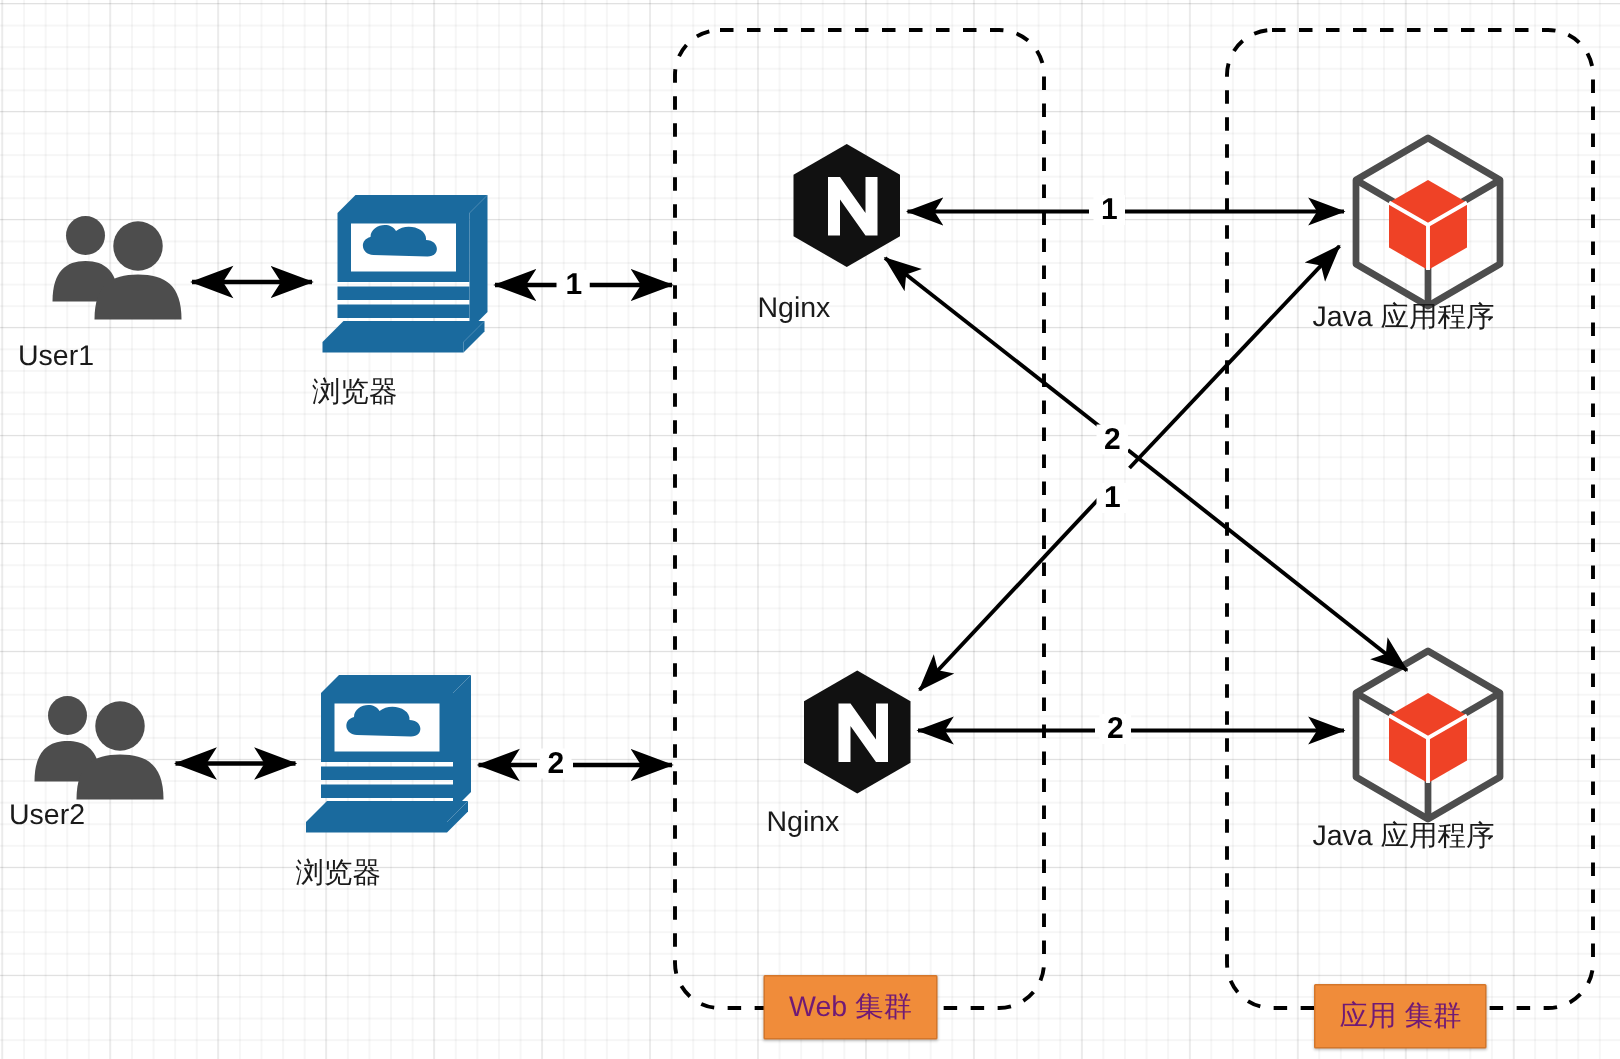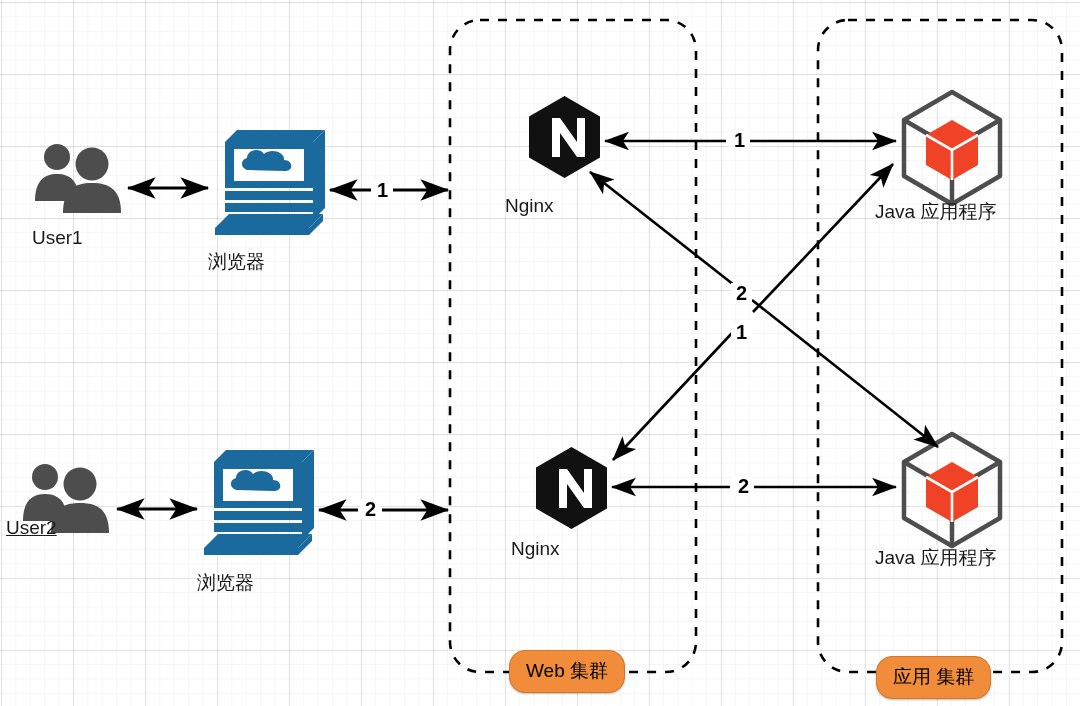--- a/index.html
+++ b/index.html
@@ -51,22 +51,22 @@
     background: #ffffff;
     padding: 0 5px;
     line-height: 1;
     white-space: nowrap;
     font-family: "Liberation Sans", "DejaVu Sans", sans-serif;
   }
   .cluster-tag {
     position: absolute;
     background: #f08c3a;
     border: 1px solid #d4762a;
-    border-radius: 16px;
-    color: #000000;
+    border-radius: 1px;
+    color: #701a75;
     font-size: 19px;
     padding: 7px 16px 8px 16px;
     white-space: nowrap;
     box-shadow: 0 1px 2px rgba(0,0,0,0.25);
     font-family: "Liberation Sans", "DejaVu Sans", sans-serif;
   }
 </style>
 </head>
 <body>
 
@@ -179,25 +179,25 @@
     <line x1="730" y1="487" x2="612" y2="487" stroke="#000" stroke-width="2.6" marker-end="url(#ah)"></line>
     <line x1="753" y1="487" x2="896" y2="487" stroke="#000" stroke-width="2.6" marker-end="url(#ah)"></line>
 
     <line x1="734" y1="285" x2="590" y2="172" stroke="#000" stroke-width="2.6" marker-end="url(#ah)"></line>
     <line x1="752" y1="300" x2="938" y2="447" stroke="#000" stroke-width="2.6" marker-end="url(#ah)"></line>
 
     <line x1="733" y1="332" x2="613" y2="460" stroke="#000" stroke-width="2.6" marker-end="url(#ah)"></line>
     <line x1="753" y1="312" x2="893" y2="164" stroke="#000" stroke-width="2.6" marker-end="url(#ah)"></line>
   </svg>
 
-  <div class="node-label" style="left:32px; top:228px; width:120px;">User1</div>
+  <div class="node-label" style="left:12px; top:228px; width:120px;">User1</div>
 
   <div class="node-label" style="left:208px; top:252px; width:120px;">浏览器</div>
 
-  <div class="node-label" style="left:6px; top:518px; width:120px;text-decoration:underline;">User2</div>
+  <div class="node-label" style="left:6px; top:534px; width:120px;">User2</div>
 
   <div class="node-label" style="left:197px; top:573px; width:120px;">浏览器</div>
 
   <div class="node-label" style="left:505px; top:196px; width:120px;">Nginx</div>
 
   <div class="node-label" style="left:511px; top:539px; width:120px;">Nginx</div>
 
   <div class="node-label" style="left:875px; top:202px; width:154px;">Java 应用程序</div>
 
   <div class="node-label" style="left:875px; top:548px; width:154px;">Java 应用程序</div>

